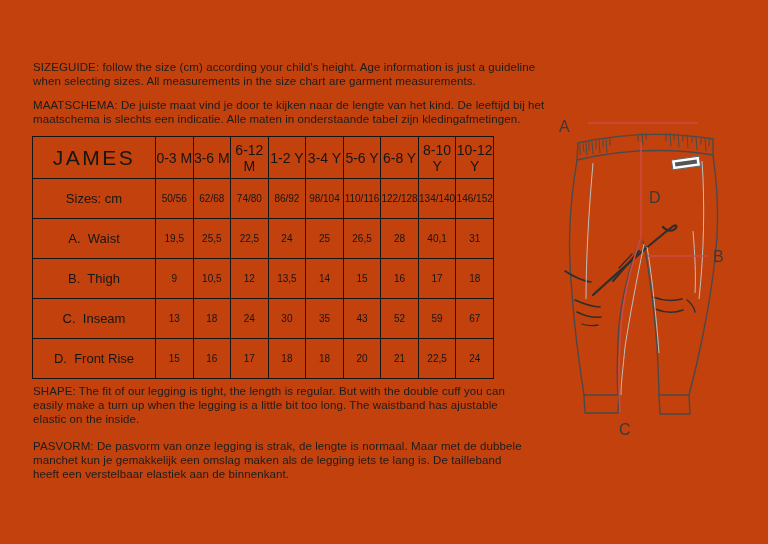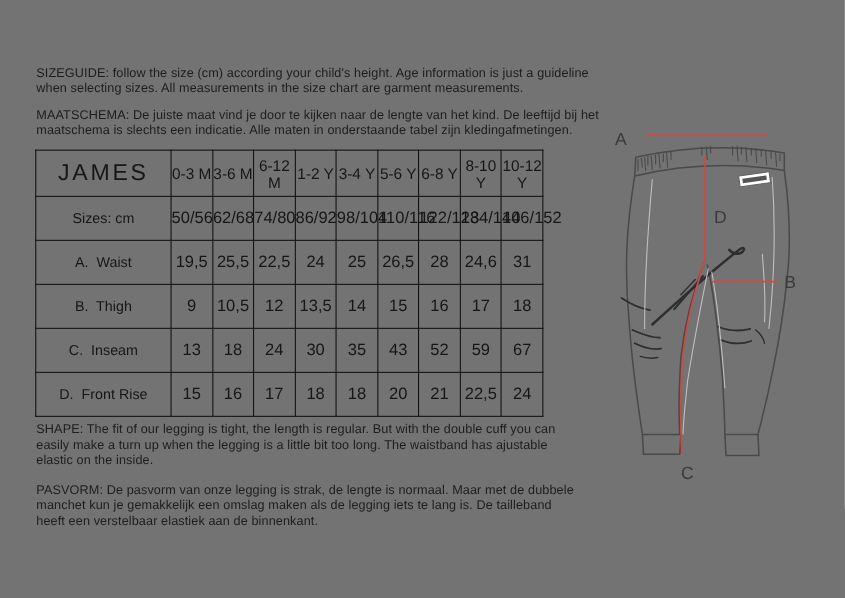--- a/index.html
+++ b/index.html
@@ -1,23 +1,22 @@
 <!DOCTYPE html>
 <html><head>
 <meta charset="utf-8">
 <style>
   html,body{margin:0;padding:0;}
   .page{
     position:relative;
     width:768px;height:544px;
-    background:#737373;
+    background:#c2410c;
     overflow:hidden;
     font-family:"Liberation Sans", sans-serif;
     color:#1d1d1d;
-    text-decoration:underline;
   }
   .para{
     position:absolute;
     margin:0;
     font-size:11.5px;
     line-height:13.9px;
     font-weight:500;
     white-space:pre-line;
     letter-spacing:0.1px;
     color:#1d1d1d;
@@ -52,21 +51,21 @@
     font-weight:500;
     letter-spacing:2.5px;
   }
   th.col-head{font-size:14px;font-weight:500;}
   td.lbl{
     text-align:left;
     padding-left:11px;
     font-size:13px;
     white-space:pre;
   }
-  td.val{font-size:15px;}
+  td.val{font-size:10px;}
 
   .diagram-wrap{position:absolute;left:553px;top:103px;width:213px;height:355px;}
 </style>
 </head>
 <body>
 
 <div class="page">
 
   <p class="para" id="p-sizeguide">SIZEGUIDE: follow the size (cm) according your child's height. Age information is just a guideline
 when selecting sizes. All measurements in the size chart are garment measurements.</p>
@@ -113,21 +112,21 @@
     </tr>
     <tr class="data-row">
       <td class="lbl">A.  Waist</td>
       <td class="val">19,5</td>
       <td class="val">25,5</td>
       <td class="val">22,5</td>
       <td class="val">24</td>
       <td class="val">25</td>
       <td class="val">26,5</td>
       <td class="val">28</td>
-      <td class="val">24,6</td>
+      <td class="val">40,1</td>
       <td class="val">31</td>
     </tr>
     <tr class="data-row">
       <td class="lbl">B.  Thigh</td>
       <td class="val">9</td>
       <td class="val">10,5</td>
       <td class="val">12</td>
       <td class="val">13,5</td>
       <td class="val">14</td>
       <td class="val">15</td>

